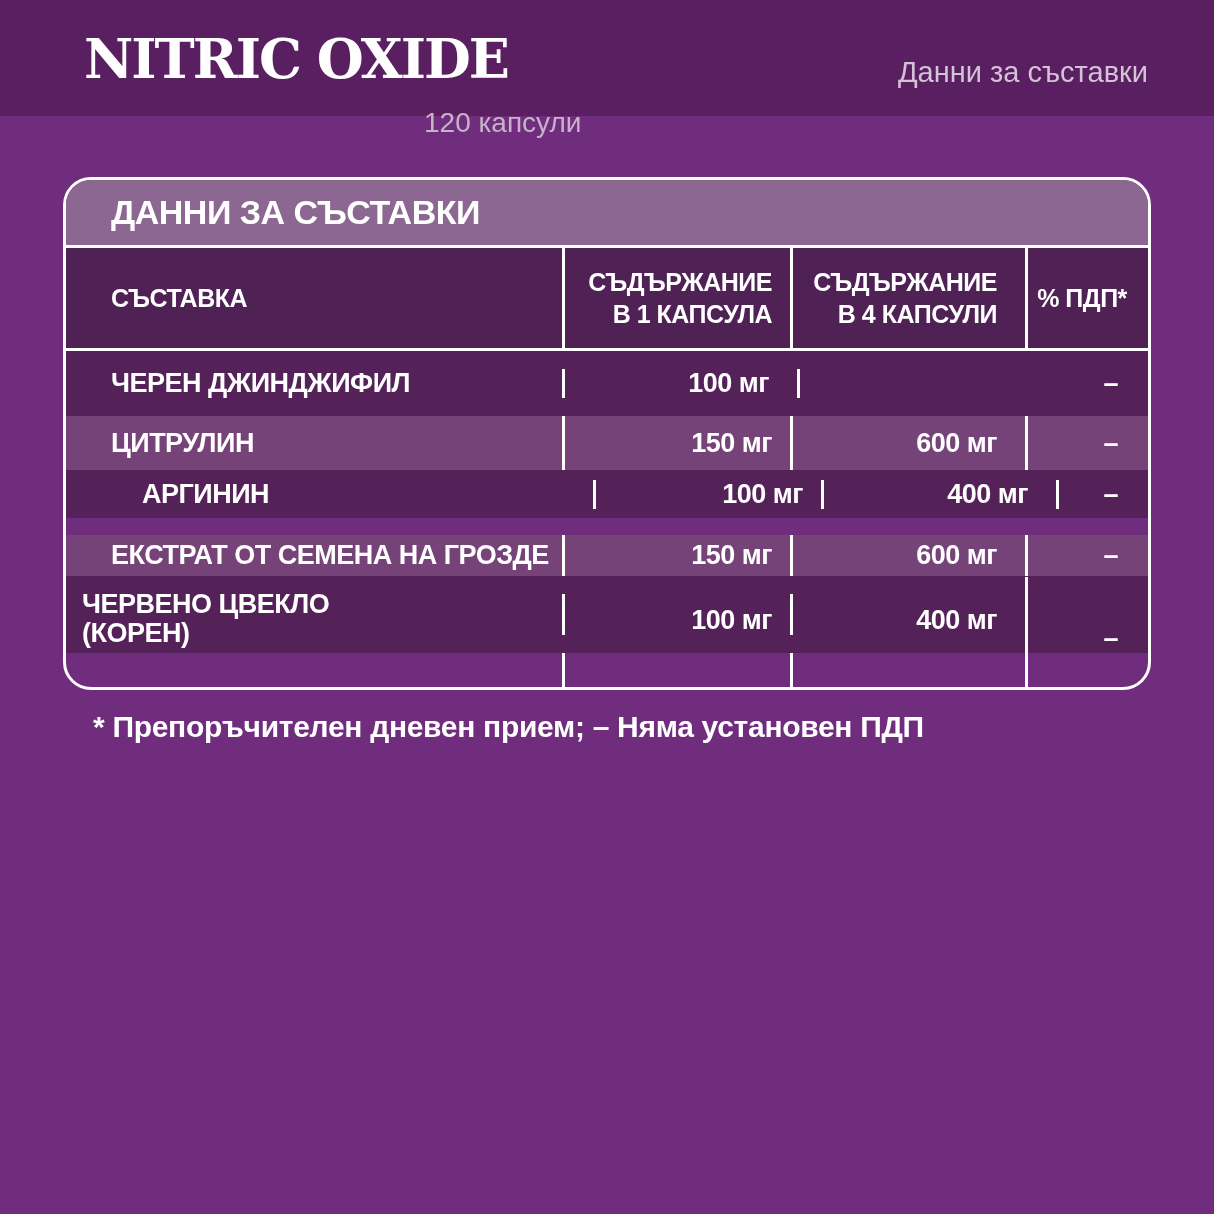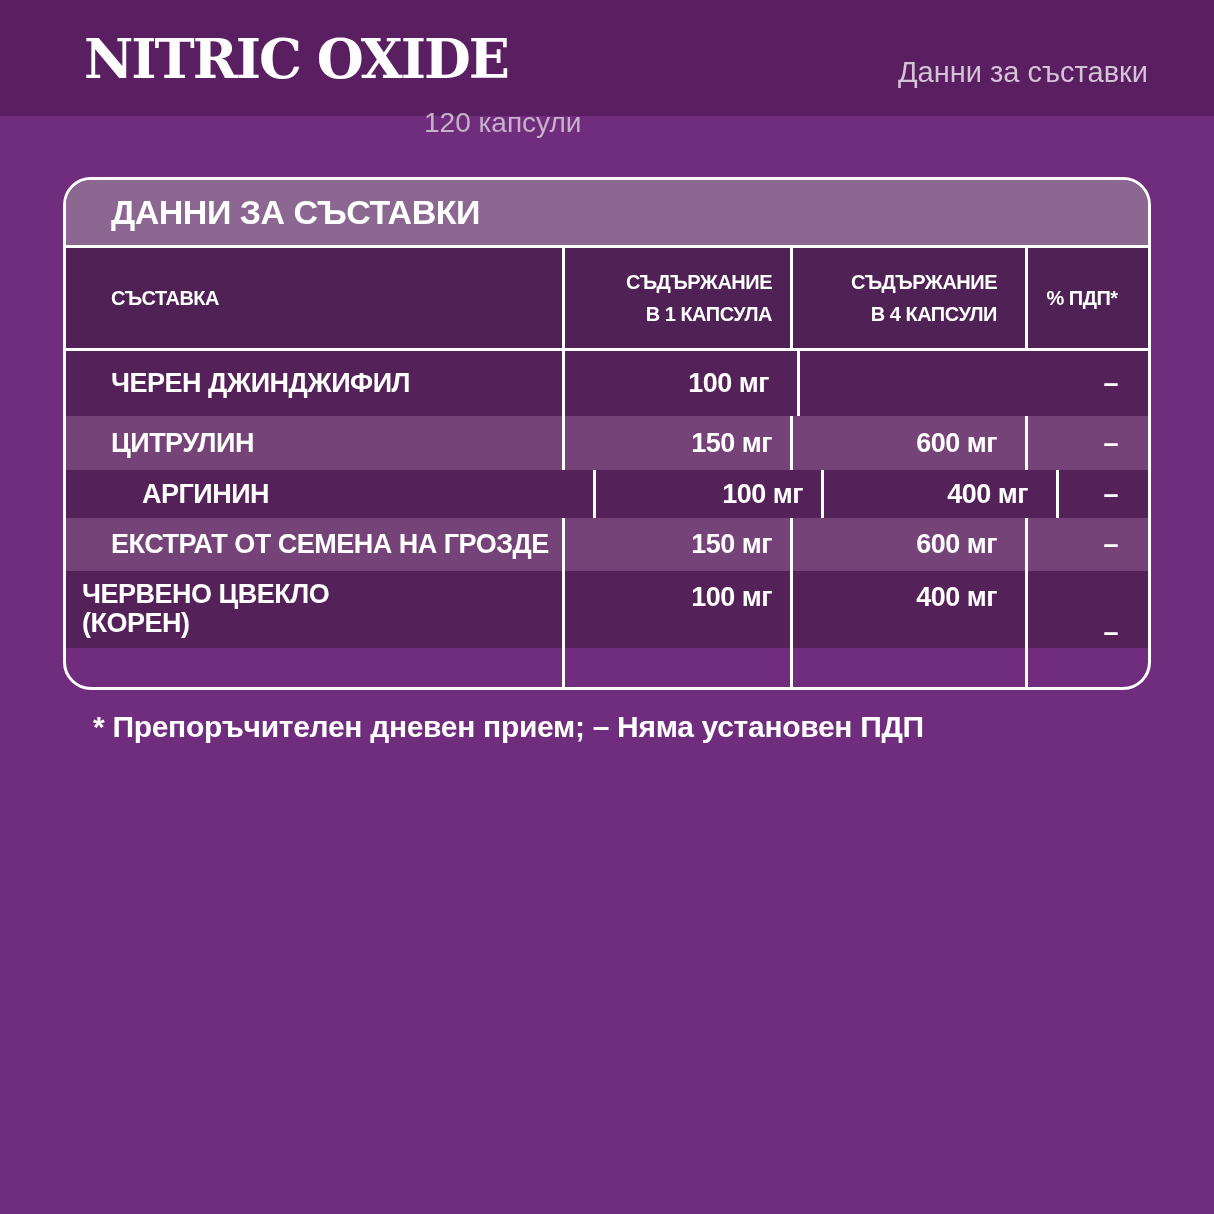--- a/index.html
+++ b/index.html
@@ -36,30 +36,30 @@
                font-weight:bold;font-size:34px;letter-spacing:-0.5px;white-space:nowrap;}
 
   .trow{display:flex;flex:0 0 auto;}
   .cell{display:flex;align-items:center;white-space:pre-line;}
   .c1{width:496px;padding-left:45px;justify-content:flex-start;}
   .c2{width:228px;border-left:3px solid var(--divider);justify-content:flex-end;padding-right:18px;text-align:right;}
   .c3{width:235px;border-left:3px solid var(--divider);justify-content:flex-end;padding-right:28px;text-align:right;}
   .c4{flex:1;border-left:3px solid var(--divider);justify-content:flex-end;padding-right:30px;text-align:right;}
 
   .thead{height:103px;background:var(--thead-bg);border-bottom:3px solid var(--divider);
-         font-weight:bold;font-size:20px;line-height:32px;letter-spacing:-0.5px;}
+         font-weight:bold;font-size:25px;line-height:32px;letter-spacing:-0.5px;}
   .thead .c4{justify-content:center;padding-right:12px;text-align:center;}
 
   .row{font-weight:bold;font-size:27px;letter-spacing:-0.5px;line-height:29px;}
-  .row-dark{background:var(--row-dark);}
+  .row-dark{background:var(--row-dark);align-items:center;}
   .row-light{background:var(--row-light);}
   .r1{height:65px;}
   .r2{height:54px;}
   .r3{height:48px;padding-left:31px;}
-  .r4{height:53px;}
+  .r4{height:41px;margin-top:17px;}
   .r5{height:77px;}
   .r5 .cell{align-items:flex-start;}
   .r5 .c1{padding-top:9px;padding-left:16px;}
   .r5 .c2,.r5 .c3{padding-top:12px;}
   .r5 .c4{padding-top:47px;}
   .tfiller{flex:1;background:transparent;}
   .tfiller .cell{height:100%;}
 
   
   .footnote{position:absolute;left:93px;top:712px;font-weight:bold;font-size:30px;

